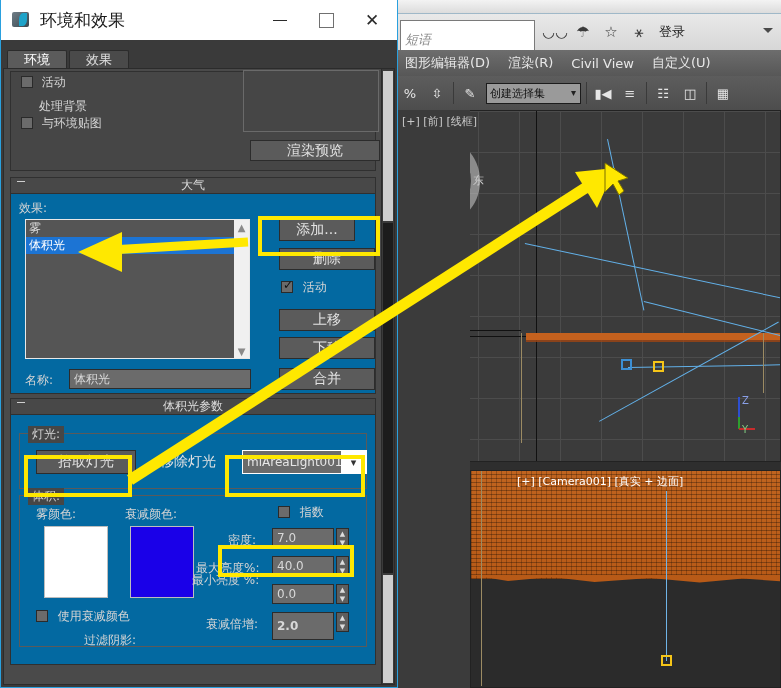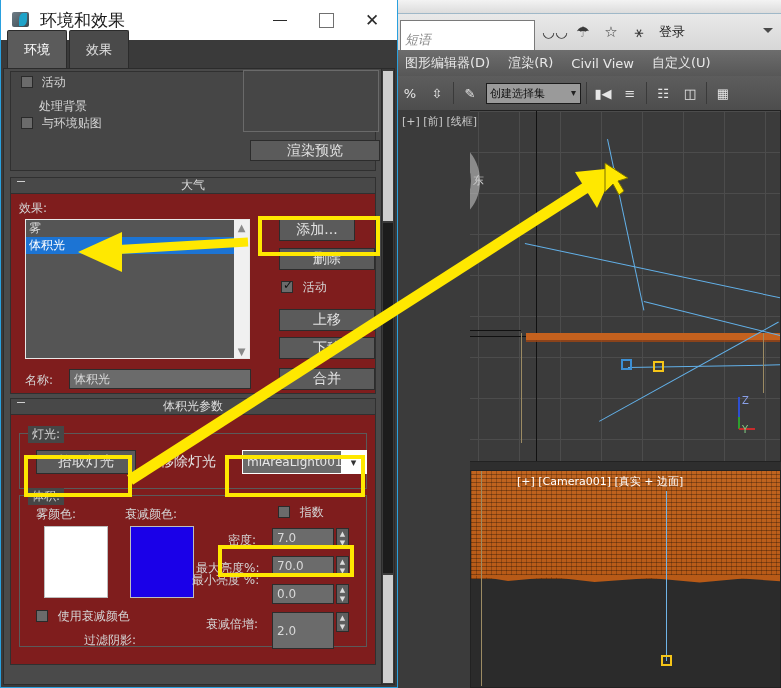--- a/index.html
+++ b/index.html
@@ -94,33 +94,33 @@
      background:linear-gradient(135deg,#6f7d86,#39474f); border-radius:2px;}
   .dlg-ico:after{content:"";position:absolute;left:8px;top:3px;width:8px;height:13px;
      background:#1ea3c9; border-radius:50% 0 50% 0;}
   .dlg-title-txt { color:#1a1a1a; font-size:17px; flex:1; }
   .wbtn { width:46px; height:40px; display:flex; align-items:center; justify-content:center;
       color:#2b2b2b; font-size:17px; }
   .wbtn.min:before{content:"";width:14px;height:1px;background:#2b2b2b;}
   .wbtn.max:before{content:"";width:13px;height:13px;border:1px solid #707070;}
 
   .tabrow { position:relative; height:28px; background:#3a3a3a; padding-left:6px; display:flex; align-items:flex-end; }
-  .tab { height:38px; min-width:60px; padding:0 16px; display:flex;align-items:center;justify-content:center;
+  .tab { height:18px; min-width:60px; padding:0 16px; display:flex;align-items:center;justify-content:center;
      color:#e0e0e0; font-size:13px; background:#4a4a4a; border:1px solid #2b2b2b; border-bottom:none;
      border-radius:2px 2px 0 0; margin-right:2px; }
   .tab.active { background:#5b5b5b; color:#fff; }
 
   .dlg-body { position:absolute; left:2px; top:68px; width:380px; height:617px;
       background:#4a4a4a; border:1px solid #2b2b2b; overflow:hidden; }
 
   .rollout { margin:0 6px 4px 6px; }
   .rollout-head { height:17px; background:#484848; border:1px solid #303030;
       color:#dcdcdc; font-size:12px; display:flex; align-items:center; justify-content:center; position:relative; }
   .rollout-head .minus { position:absolute; left:6px; top:3px; width:8px;height:1px;background:#cfcfcf; }
-  .rollout-body { border:1px solid #303030; border-top:none; background:#7f1d1d; padding:6px 8px; position:relative; }
+  .rollout-body { border:1px solid #303030; border-top:none; background:#0369a1; padding:6px 8px; position:relative; }
 
   .gbox { border:1px solid #5a5a5a; margin:6px 0; padding:10px 8px 8px 8px; position:relative; }
   .gbox-lbl { position:absolute; left:8px; top:-8px; background:#464646; padding:0 4px; color:#d2d2d2; font-size:12px; }
 
   .lbl { color:#d4d4d4; font-size:12px; }
   .btn { background:#5b5b5b; border:1px solid #2c2c2c; color:#e2e2e2; font-size:14px;
       display:flex; align-items:center; justify-content:center; }
   .chk { width:12px;height:12px; border:1px solid #2a2a2a; background:#6b6b6b; display:inline-block;
       vertical-align:-2px; position:relative; }
   .chk.on:after{content:"✓"; position:absolute; left:1px; top:-4px; color:#111; font-size:12px; }
@@ -345,40 +345,40 @@
           </div>
 
           <div class="lbl" style="position:absolute; left:208px; top:36px;">密度:</div>
           <div class="field" style="position:absolute; left:252px; top:32px; width:62px; height:20px;">7.0</div>
           <div class="spinner" style="position:absolute; left:316px; top:32px; height:20px;">
               <div>▲</div>
               <div>▼</div>
             </div>
 
           <div class="lbl" style="position:absolute; left:176px; top:64px;">最大亮度%:</div>
-          <div class="field" style="position:absolute; left:252px; top:60px; width:62px; height:20px;">70.0</div>
+          <div class="field" style="position:absolute; left:252px; top:60px; width:62px; height:20px;">40.0</div>
           <div class="spinner" style="position:absolute; left:316px; top:60px; height:20px;">
               <div>▲</div>
               <div>▼</div>
             </div>
 
           <div class="lbl" style="position:absolute; left:172px; top:76px;">最小亮度 %:</div>
           <div class="field" style="position:absolute; left:252px; top:88px; width:62px; height:20px;">0.0</div>
           <div class="spinner" style="position:absolute; left:316px; top:88px; height:20px;">
               <div>▲</div>
               <div>▼</div>
             </div>
 
           <div style="position:absolute; left:16px; top:112px;">
             <span class="chk"></span>
             <span class="lbl" style="margin-left:6px;">使用衰减颜色</span>
           </div>
 
           <div class="lbl" style="position:absolute; left:186px; top:120px;">衰减倍增:</div>
-          <div class="field" style="position:absolute; left:252px; top:116px; width:62px; height:37px;">2.0</div>
+          <div class="field" style="position:absolute; left:252px; top:116px; width:62px; height:28px;font-weight:bold;">2.0</div>
           <div class="spinner" style="position:absolute; left:316px; top:116px; height:20px;">
               <div>▲</div>
               <div>▼</div>
             </div>
 
           <div class="lbl" style="position:absolute; left:64px; top:136px;">过滤阴影:</div>
         </div>
       </div>
     </div>
   </div>

